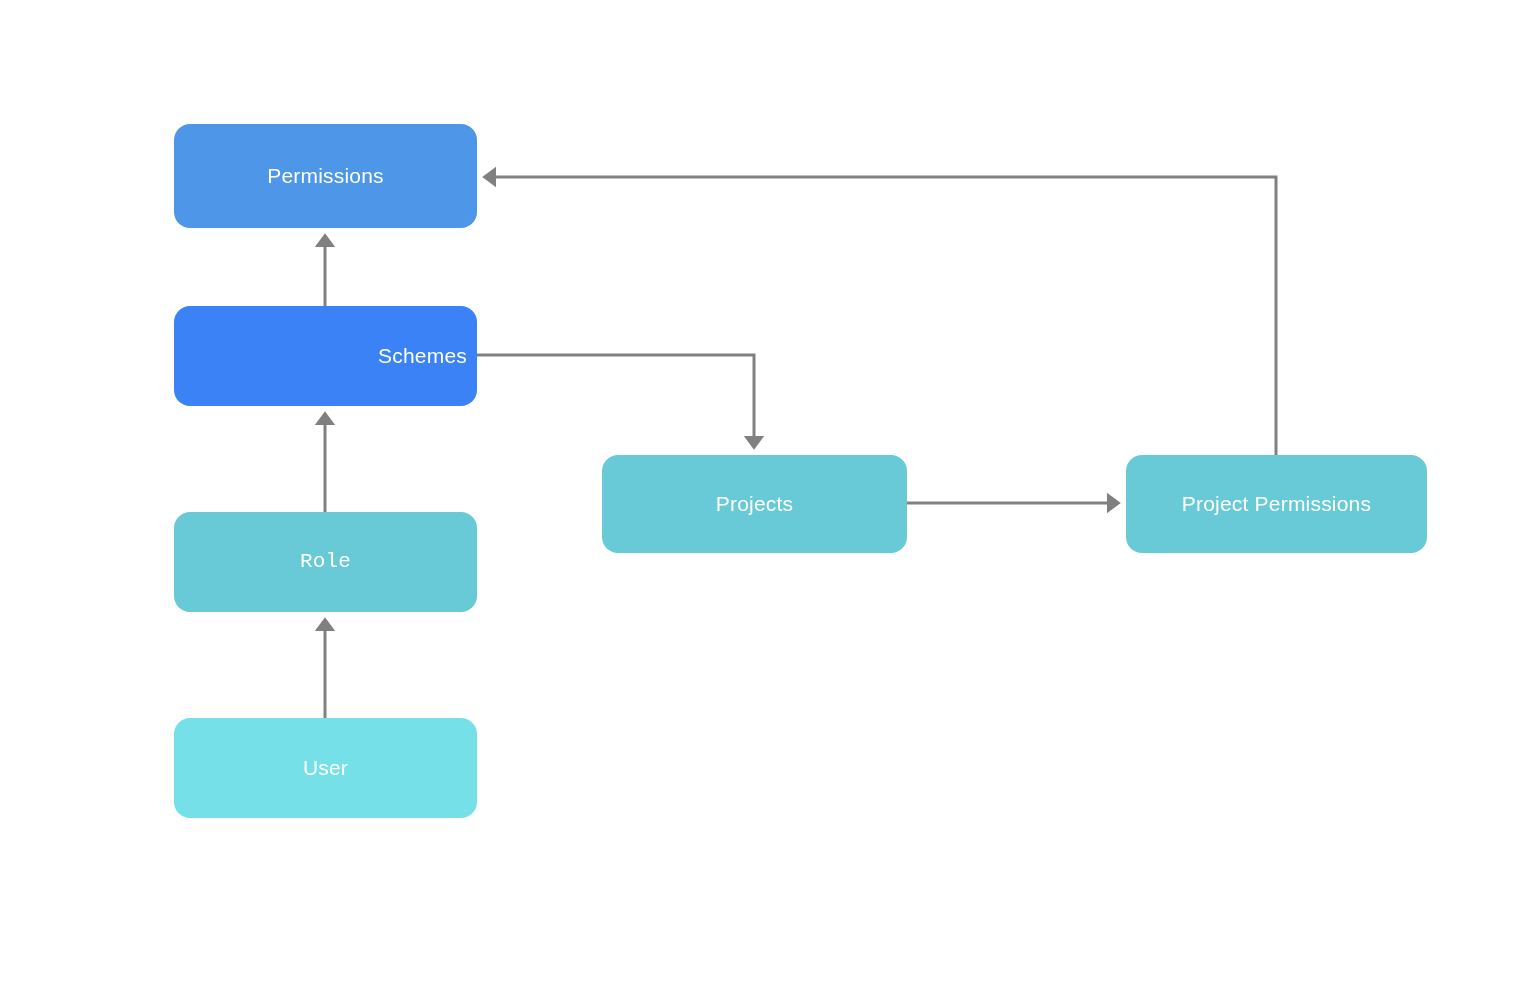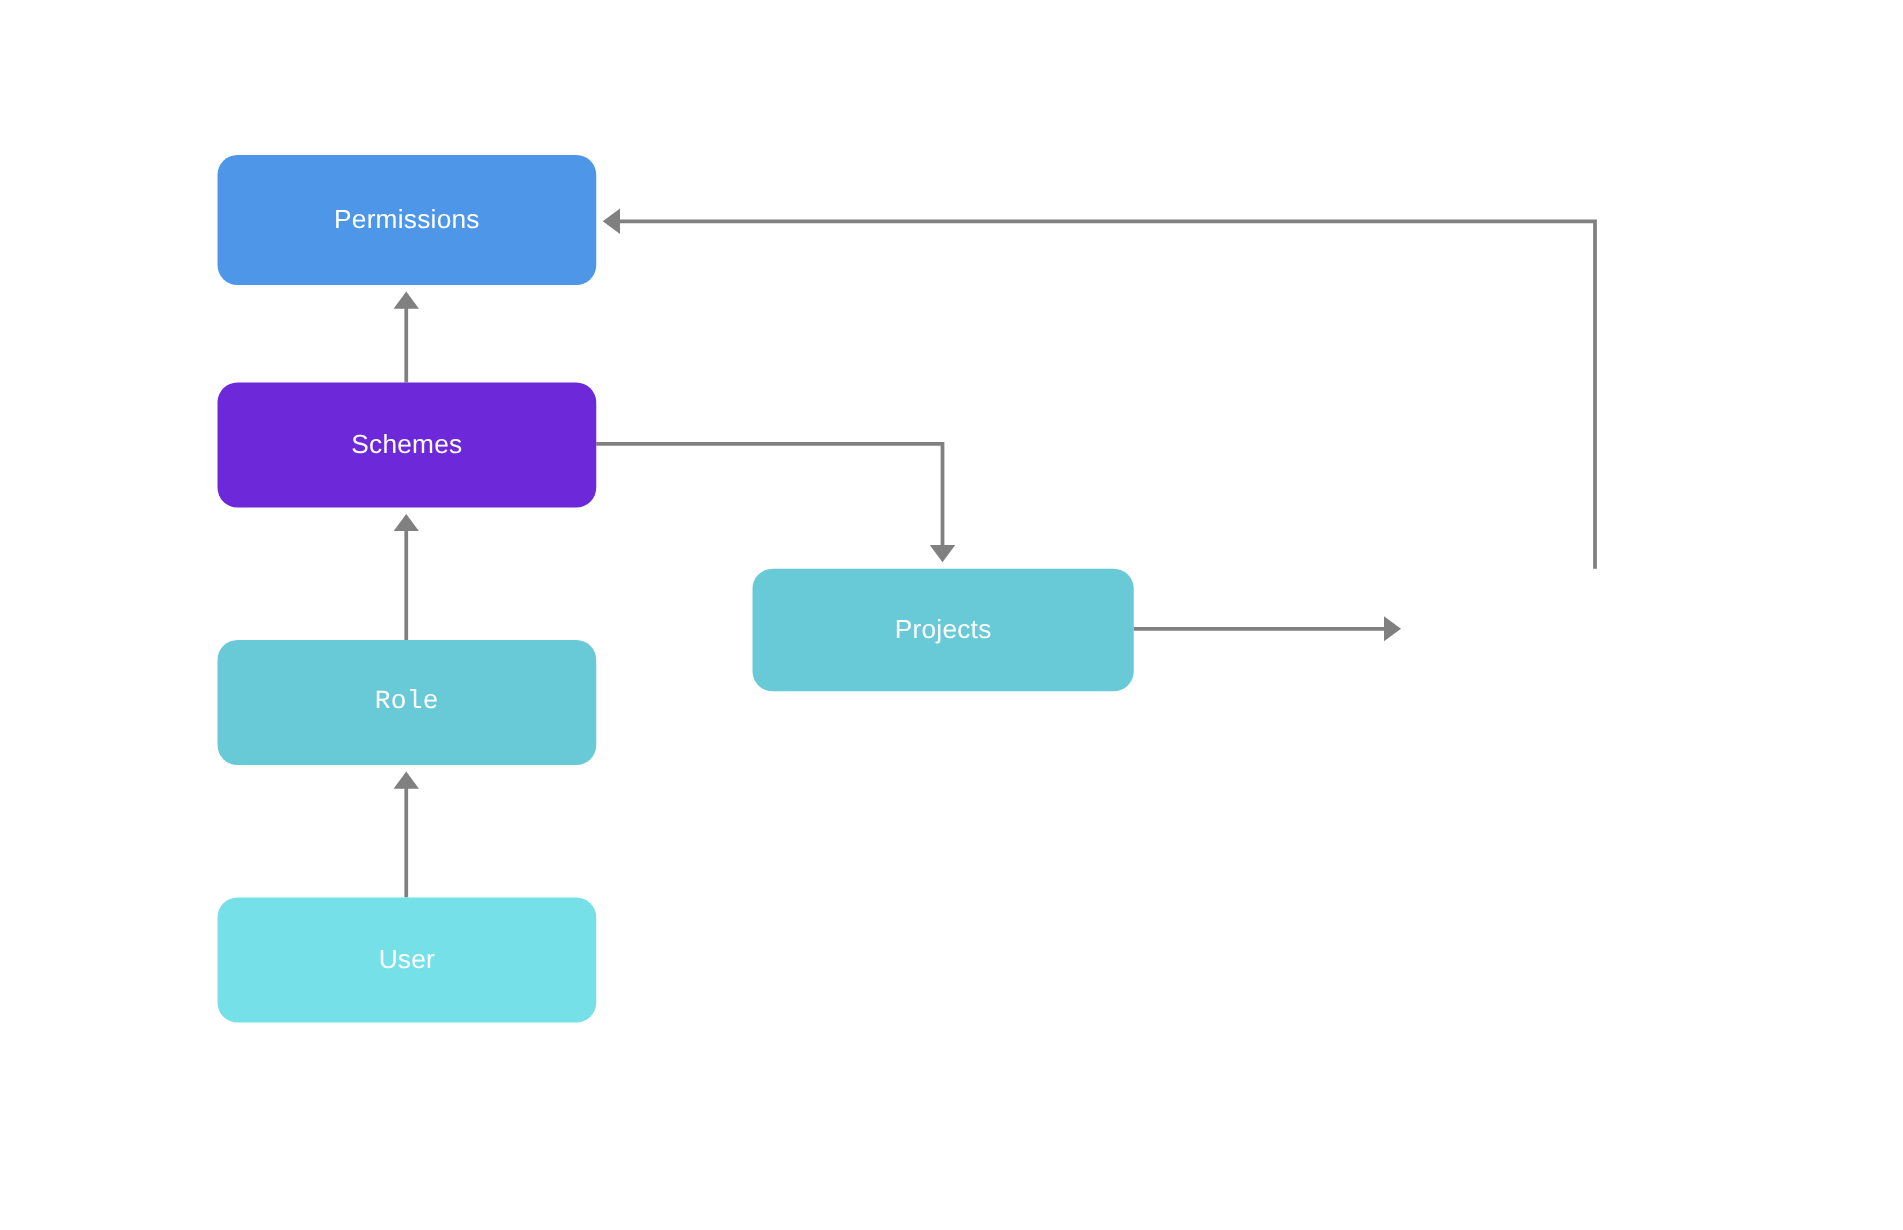--- a/index.html
+++ b/index.html
@@ -88,30 +88,33 @@
 
     <g>
       <path d="M1255,455 L1255,177 L466,177" fill="none" stroke="#808080" stroke-width="3" marker-end="url(#arrow-up)"></path>
     </g>
   </svg>
 
   <div class="node" id="node-permissions" style="background-color: rgb(77, 150, 232); color: rgb(255, 255, 255);">
     <span class="node-label">Permissions</span>
   </div>
 
-  <div class="node" id="node-schemes" style="background-color: #6d28d9; color: rgb(255, 255, 255);">
+  <div class="node" id="node-schemes" style="background-color: #3b82f6; color: rgb(255, 255, 255); justify-content: flex-end;">
     <span class="node-label">Schemes</span>
   </div>
 
   <div class="node" id="node-role" style="background-color: rgb(104, 202, 214); color: rgb(255, 255, 255);">
     <span class="node-label">Role</span>
   </div>
 
   <div class="node" id="node-projects" style="background-color: rgb(104, 202, 214); color: rgb(255, 255, 255);">
     <span class="node-label">Projects</span>
   </div>
 
   <div class="node" id="node-user" style="background-color: rgb(118, 224, 232); color: rgb(255, 255, 255);">
     <span class="node-label">User</span>
   </div>
 
+  <div class="node" id="node-project-permissions" style="background-color: rgb(104, 202, 214); color: rgb(255, 255, 255);">
+    <span class="node-label">Project Permissions</span>
+  </div>
 
 </div>
 
 </body></html>

